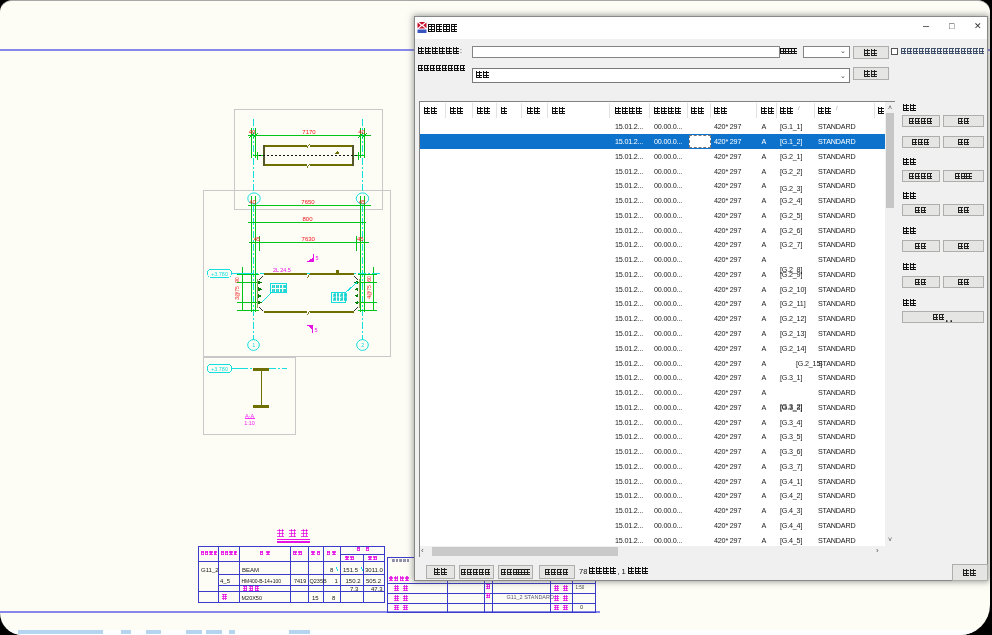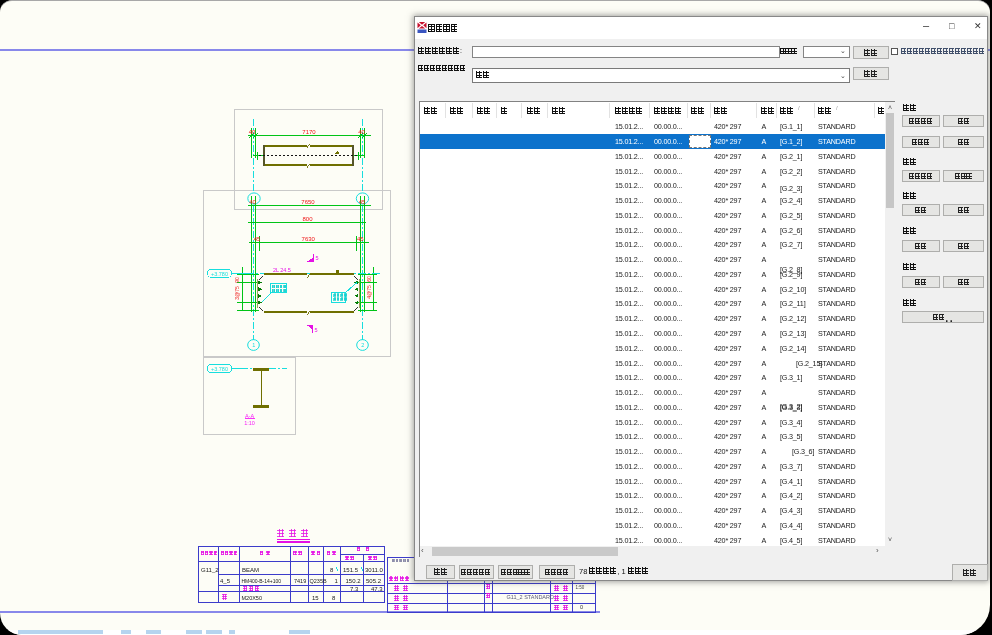--- a/index.html
+++ b/index.html
@@ -643,21 +643,21 @@
           <span class="abs" style="left:294px;top:2px">420* 297</span>
           <span class="abs" style="left:341.5px;top:2px">A</span>
           <span class="abs" style="left:360px;top:2px">[G.3_5]</span>
           <span class="abs" style="left:398px;top:2px">STANDARD</span>
         </div>
         <div class="abs" style="left:0;top:343.0px;width:466px;height:14px;color:#1a1a1a;font-size:7.2px;letter-spacing:-.2px">
           <span class="abs" style="left:195px;top:2px">15.01.2...</span>
           <span class="abs" style="left:234px;top:2px">00.00.0...</span>
           <span class="abs" style="left:294px;top:2px">420* 297</span>
           <span class="abs" style="left:341.5px;top:2px">A</span>
-          <span class="abs" style="left:372px;top:2px">[G.3_6]</span>
+          <span class="abs" style="left:360px;top:2px">[G.3_6]</span>
           <span class="abs" style="left:398px;top:2px">STANDARD</span>
         </div>
         <div class="abs" style="left:0;top:357.8px;width:466px;height:14px;color:#1a1a1a;font-size:7.2px;letter-spacing:-.2px">
           <span class="abs" style="left:195px;top:2px">15.01.2...</span>
           <span class="abs" style="left:234px;top:2px">00.00.0...</span>
           <span class="abs" style="left:294px;top:2px">420* 297</span>
           <span class="abs" style="left:341.5px;top:2px">A</span>
           <span class="abs" style="left:360px;top:2px">[G.3_7]</span>
           <span class="abs" style="left:398px;top:2px">STANDARD</span>
         </div>

